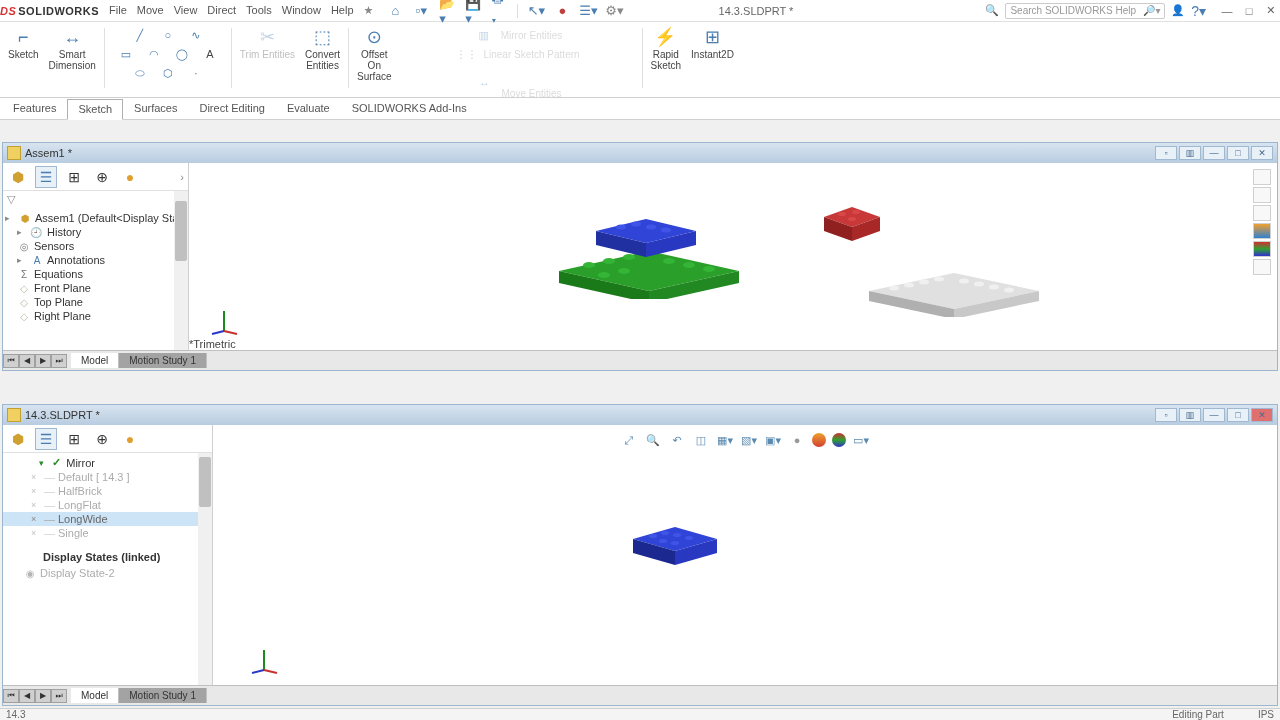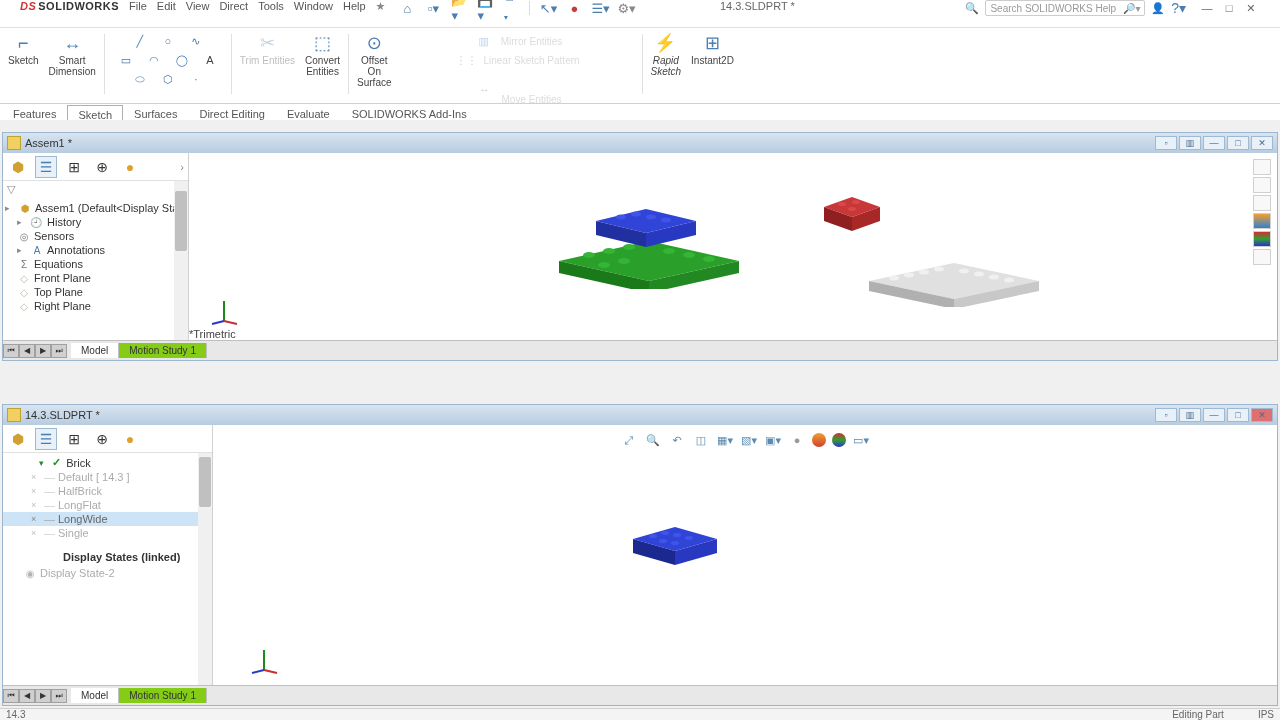--- a/index.html
+++ b/index.html
@@ -1,19 +1,19 @@
 <!DOCTYPE html>
 <html><head>
 <meta charset="utf-8">
 <style>
 * { margin: 0; padding: 0; box-sizing: border-box; font-family: "Segoe UI", Arial, sans-serif; }
 body { width: 1280px; height: 720px; background: #fff; overflow: hidden; position: relative; font-size: 11px; color: #333; }
 
 
-.title-bar { height: 28px; background: #fff; display: flex; align-items: flex-start; padding: 0 20px; border-bottom: 1px solid #e0e0e0; }
+.title-bar { height: 22px; background: #fff; display: flex; align-items: center; padding: 0 0; border-bottom: 1px solid #e0e0e0; }
 .logo { display: flex; align-items: center; gap: 4px; margin-right: 10px; }
 .logo-text { font-weight: bold; color: #333; font-size: 11px; letter-spacing: 0.5px; }
 .logo-text .ds { color:#d63333; font-style:italic; margin-right:2px;}
 .menu { display: flex; gap: 10px; font-size: 11px; color: #555; }
 .menu span { cursor: pointer; }
 .title-center { margin-left: auto; margin-right: auto; font-size: 11px; color: #666; }
 .title-right { display: flex; align-items: center; gap: 6px; margin-left: auto; }
 .search-box { width: 160px; height: 16px; border: 1px solid #ccc; border-radius: 2px; font-size: 10px; padding: 0 4px; color: #999; display:flex; align-items:center; }
 .win-btns { display: flex; gap: 4px; margin-left: 6px; }
 .win-btn { width: 18px; height: 14px; display:flex; align-items:center; justify-content:center; color:#666; font-size:11px;}
@@ -33,29 +33,29 @@
 .ribbon-dim { opacity:0.35; }
 
 
 .cmd-tabs { height: 22px; background: #fff; display: flex; border-bottom: 1px solid #d0d0d0; padding-left: 2px; }
 .cmd-tab { padding: 3px 10px; font-size: 11px; color: #555; border: 1px solid transparent; border-bottom: none; cursor: pointer; }
 .cmd-tab.active { background: #fff; border-color: #b0b0b0; position: relative; top: 1px; border-bottom:1px solid #fff;}
 
 
 .docs { position: absolute; top: 120px; left: 0; right: 0; bottom: 10px; background: #f0f0f0; }
 .doc-window { position: absolute; left: 2px; right: 2px; background: #fff; border: 1px solid #9db6d0; display: flex; flex-direction: column; }
-.doc-window.top { top: 12px; height: 229px; }
+.doc-window.top { top: 22px; height: 229px; }
 .doc-window.bottom { top: 284px; height: 302px; }
 .doc-title { height: 20px; background: linear-gradient(#d8e4f0, #b8cce0); display: flex; align-items: center; padding: 0 4px; font-size: 11px; color: #333; }
 .doc-title .dicon { width:14px; height:14px; background:#f0d060; border:1px solid #c0a030; margin-right:4px;}
 .doc-title-right { margin-left:auto; display:flex; gap:2px;}
 .doc-title-right .dbtn { width:22px; height:14px; border:1px solid #a0b8d0; background:#e8f0f8; font-size:9px; display:flex; align-items:center; justify-content:center; color:#4a6a8a;}
 .doc-body { flex:1; display:flex; position:relative; background:#fff; }
 .doc-tabs { height: 20px; background: #e8e8e8; display: flex; align-items: center; border-top:1px solid #c0c0c0;}
-.doc-tab { padding: 2px 10px; font-size: 10px; background: #84cc16; border-right:1px solid #c0c0c0; cursor:pointer;}
+.doc-tab { padding: 2px 10px; font-size: 10px; background: #a3a3a3; border-right:1px solid #c0c0c0; cursor:pointer;}
 .doc-tab.active { background: #fff; font-weight:500;}
 .doc-tabs-nav { display:flex; gap:0; margin-right:4px;}
 .doc-tabs-nav span { width:16px; height:14px; background:#d0d0d0; border:1px solid #a0a0a0; font-size:8px; display:flex; align-items:center; justify-content:center;}
 
 
 .tree-panel { width: 186px; border-right: 1px solid #d0d0d0; display:flex; flex-direction:column; background:#fff; position:relative;}
 .tree-tabs { height: 28px; display:flex; align-items:center; gap:6px; padding:0 4px; border-bottom:1px solid #e0e0e0;}
 .tree-tab-icon { width:22px; height:22px; display:flex; align-items:center; justify-content:center; font-size:14px; border:1px solid transparent;}
 .tree-tab-icon.active { border-color:#a0b8d0; background:#e8f0f8;}
 .tree-content { flex:1; overflow:hidden; padding:2px 0;}
@@ -98,21 +98,21 @@
 </style>
 </head>
 <body>
 
 <div class="title-bar">
   <div class="logo">
     <span class="logo-text"><span class="ds">DS</span><span>SOLIDWORKS</span></span>
   </div>
   <div class="menu">
     <span>File</span>
-    <span>Edit</span>
+    <span>Move</span>
     <span>View</span>
     <span>Direct</span>
     <span>Tools</span>
     <span>Window</span>
     <span>Help</span>
     <span style="color:#888;">★</span>
   </div>
   <div class="qat">
     <span class="qat-icon">⌂</span>
     <span class="qat-icon">▫▾</span>
@@ -198,21 +198,21 @@
         <span style="font-size:10px;color:#999;">Linear Sketch Pattern</span>
       </div>
     <div class="ribbon-row">
         <span class="ribbon-mini">↔</span>
         <span style="font-size:10px;color:#999;margin-top:24px;">Move Entities</span>
       </div>
   </div>
   <div class="ribbon-sep"></div>
   <div class="ribbon-big">
     <div class="ricon">⚡</div>
-    <div class="rlabel" style="white-space:pre-line;font-style:italic;">Rapid
+    <div class="rlabel" style="white-space:pre-line;">Rapid
 Sketch</div>
   </div>
   <div class="ribbon-big">
     <div class="ricon">⊞</div>
     <div class="rlabel">Instant2D</div>
   </div>
 </div>
 
 <div class="cmd-tabs">
   <div class="cmd-tab">Features</div>
@@ -392,21 +392,21 @@
           <span class="tree-tab-icon" style="color:#d0a030;">⬢</span>
           <span class="tree-tab-icon active" style="color:#4a7db0;">☰</span>
           <span class="tree-tab-icon">⊞</span>
           <span class="tree-tab-icon">⊕</span>
           <span class="tree-tab-icon" style="color:#e0a030;">●</span>
         </div>
         <div class="tree-content">
           <div class="tree-item" style="padding-left:36px;">
               <span class="exp" style="color:#2a8a2a;">▾</span>
               <span class="chk">✓</span>
-              <span>Brick</span>
+              <span>Mirror</span>
             </div>
           <div class="tree-item sub" style="opacity:0.55;">
               <span class="exp">×</span>
               <span style="color:#aaa;">—</span> 
               <span>Default [ 14.3 ]</span>
             </div>
           <div class="tree-item sub" style="opacity:0.55;">
               <span class="exp">×</span>
               <span style="color:#aaa;">—</span> 
               <span>HalfBrick</span>
@@ -419,21 +419,21 @@
           <div class="tree-item sub sel">
               <span class="exp">×</span>
               <span style="color:#aaa;">—</span> 
               <span>LongWide</span>
             </div>
           <div class="tree-item sub" style="opacity:0.55;">
               <span class="exp">×</span>
               <span style="color:#aaa;">—</span> 
               <span>Single</span>
             </div>
-          <div class="tree-header" style="text-align:left; padding-left:40px; margin-top:8px;margin-left:20px;">Display States (linked)</div>
+          <div class="tree-header" style="text-align:left; padding-left:40px; margin-top:8px;">Display States (linked)</div>
           <div class="tree-item sub" style="opacity:0.55; padding-left:20px;">
               <span class="ticon">◉</span>
               <span>Display State-2</span>
             </div>
         </div>
         <div class="tree-scroll">
             <div class="scroll-thumb" style="height:50px; margin-top:4px;"></div>
           </div>
       </div>
       <div class="gfx">

